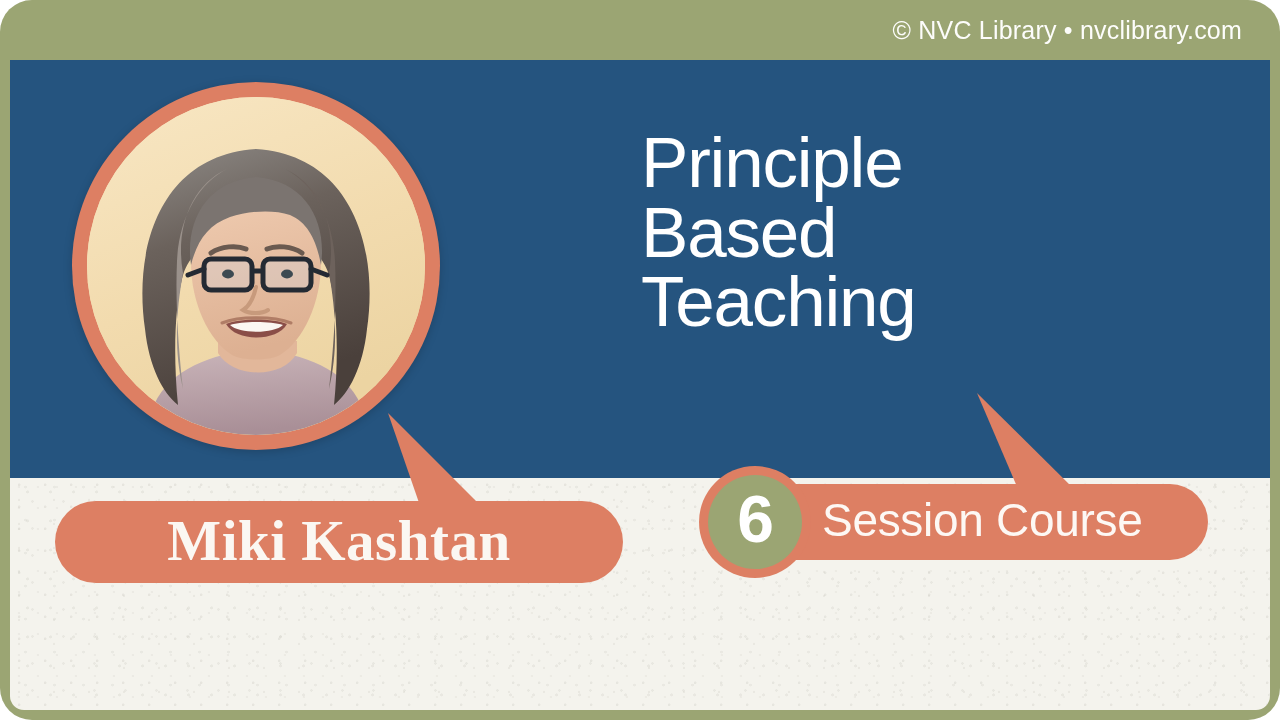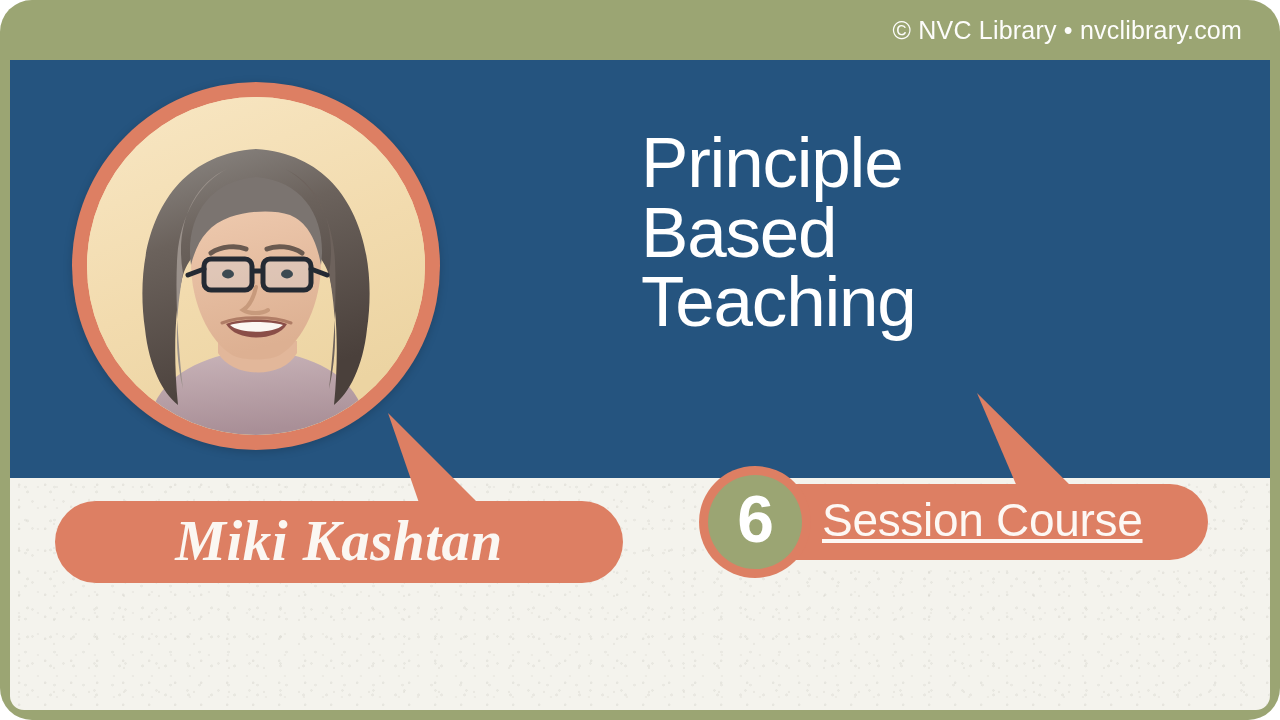--- a/index.html
+++ b/index.html
@@ -130,21 +130,20 @@
     z-index: 5;
   }
   .name-text {
     color: #fbf7f2;
     font-family: "Liberation Serif", "DejaVu Serif", serif;
     font-size: 57px;
     font-weight: 700;
     letter-spacing: 0.5px;
     white-space: nowrap;
     transform: translateY(-2px);
-    font-style: italic;
   }
 
   
   .course-pill {
     position: absolute;
     left: 750px; top: 484px;
     width: 458px; height: 76px;
     background: #dd7f63;
     border-radius: 38px;
     display: flex;
@@ -152,21 +151,20 @@
     z-index: 4;
   }
   .course-text {
     color: #fdf8f4;
     font-size: 46px;
     font-weight: 400;
     letter-spacing: -0.3px;
     white-space: nowrap;
     margin-left: 72px;
     transform: translateY(-2px);
-    text-decoration: underline;
   }
   .badge-ring {
     position: absolute;
     left: 699px; top: 466px;
     width: 112px; height: 112px;
     border-radius: 50%;
     background: #dd7f63;
     z-index: 5;
     display: flex;
     align-items: center;

